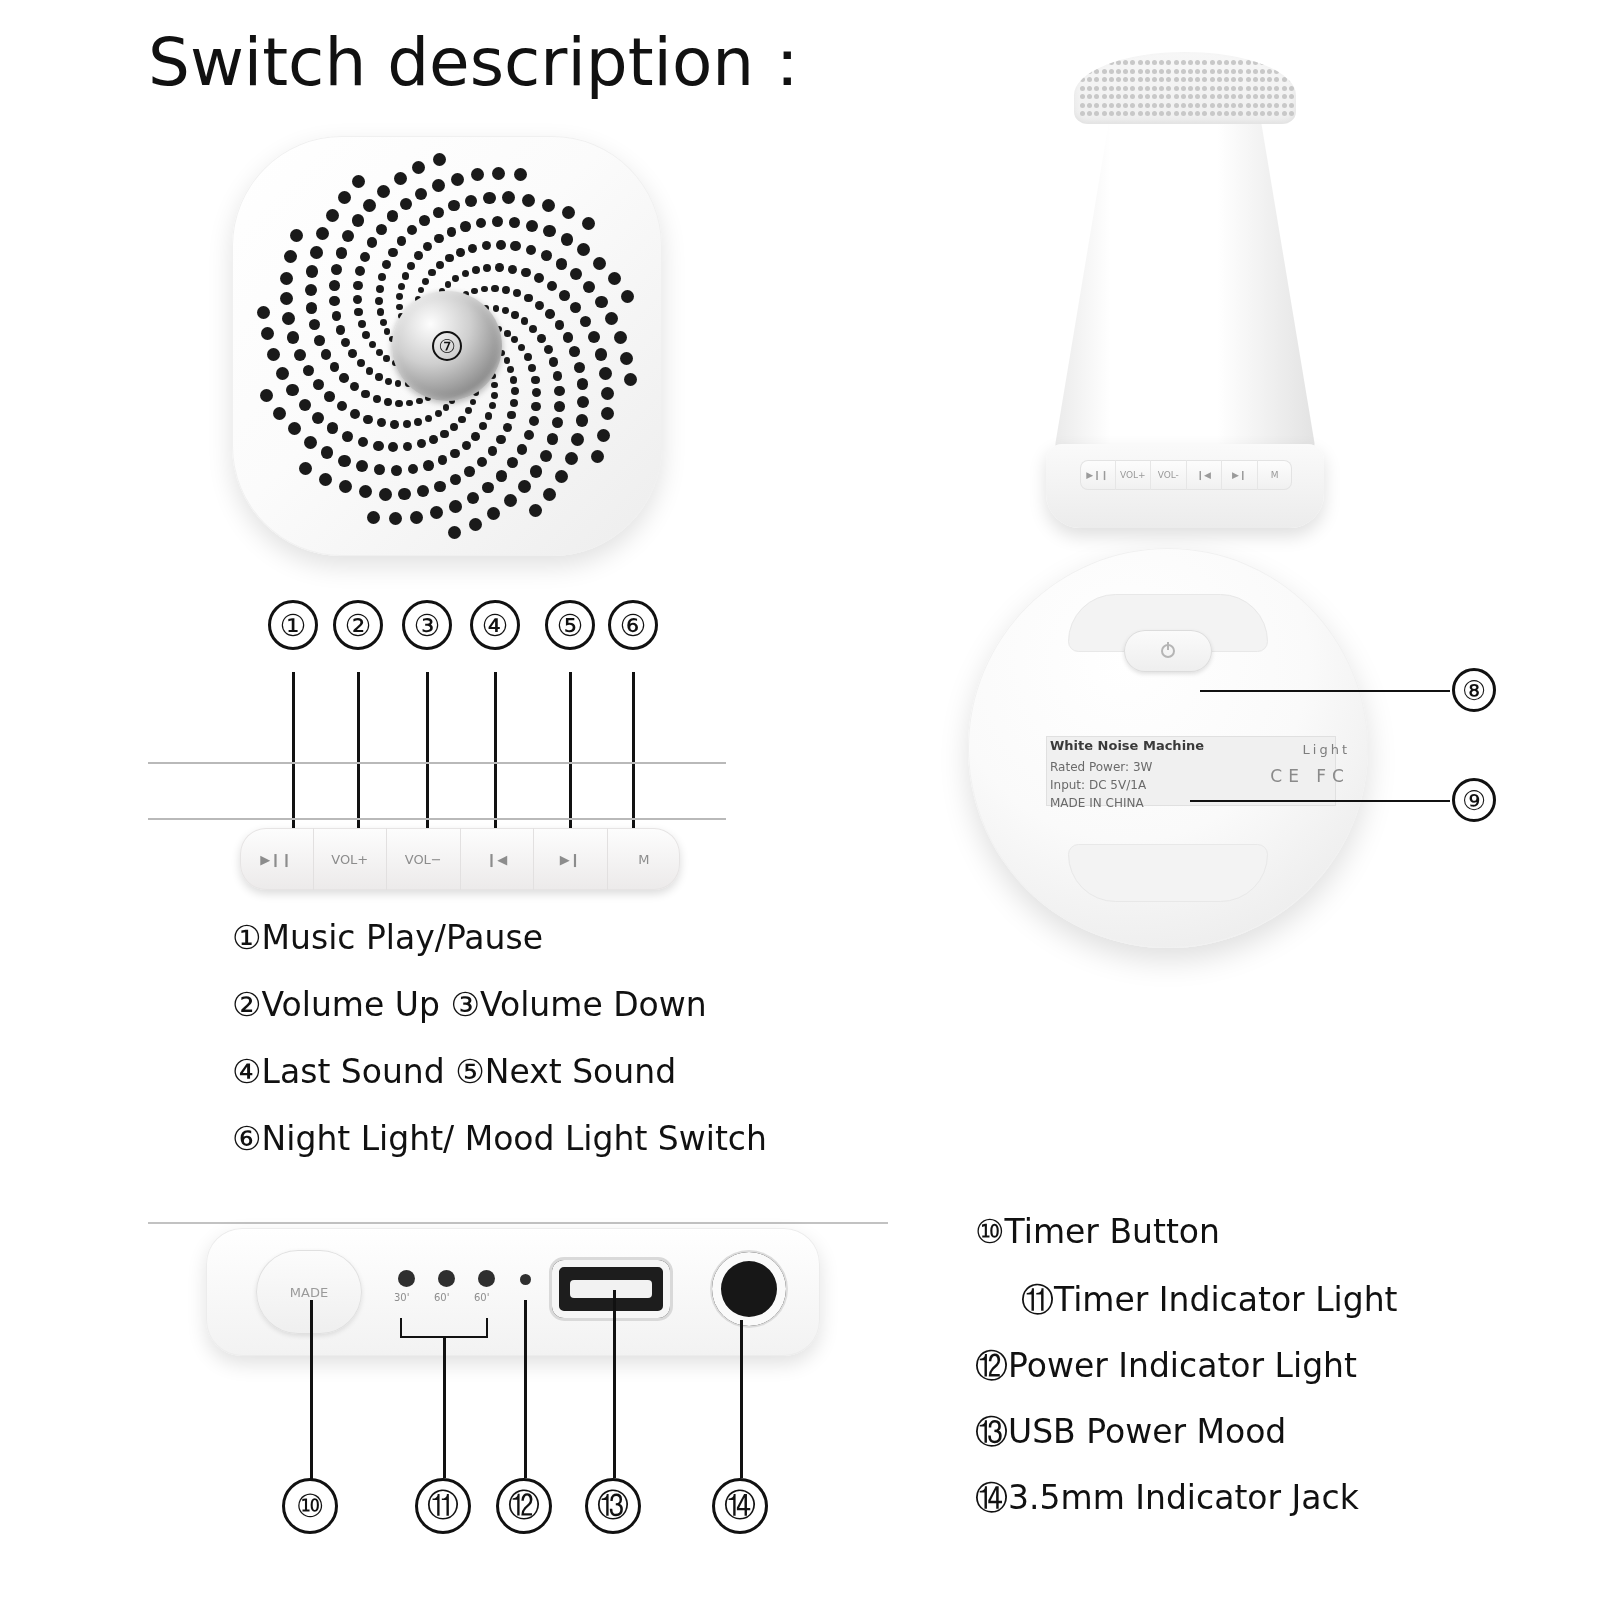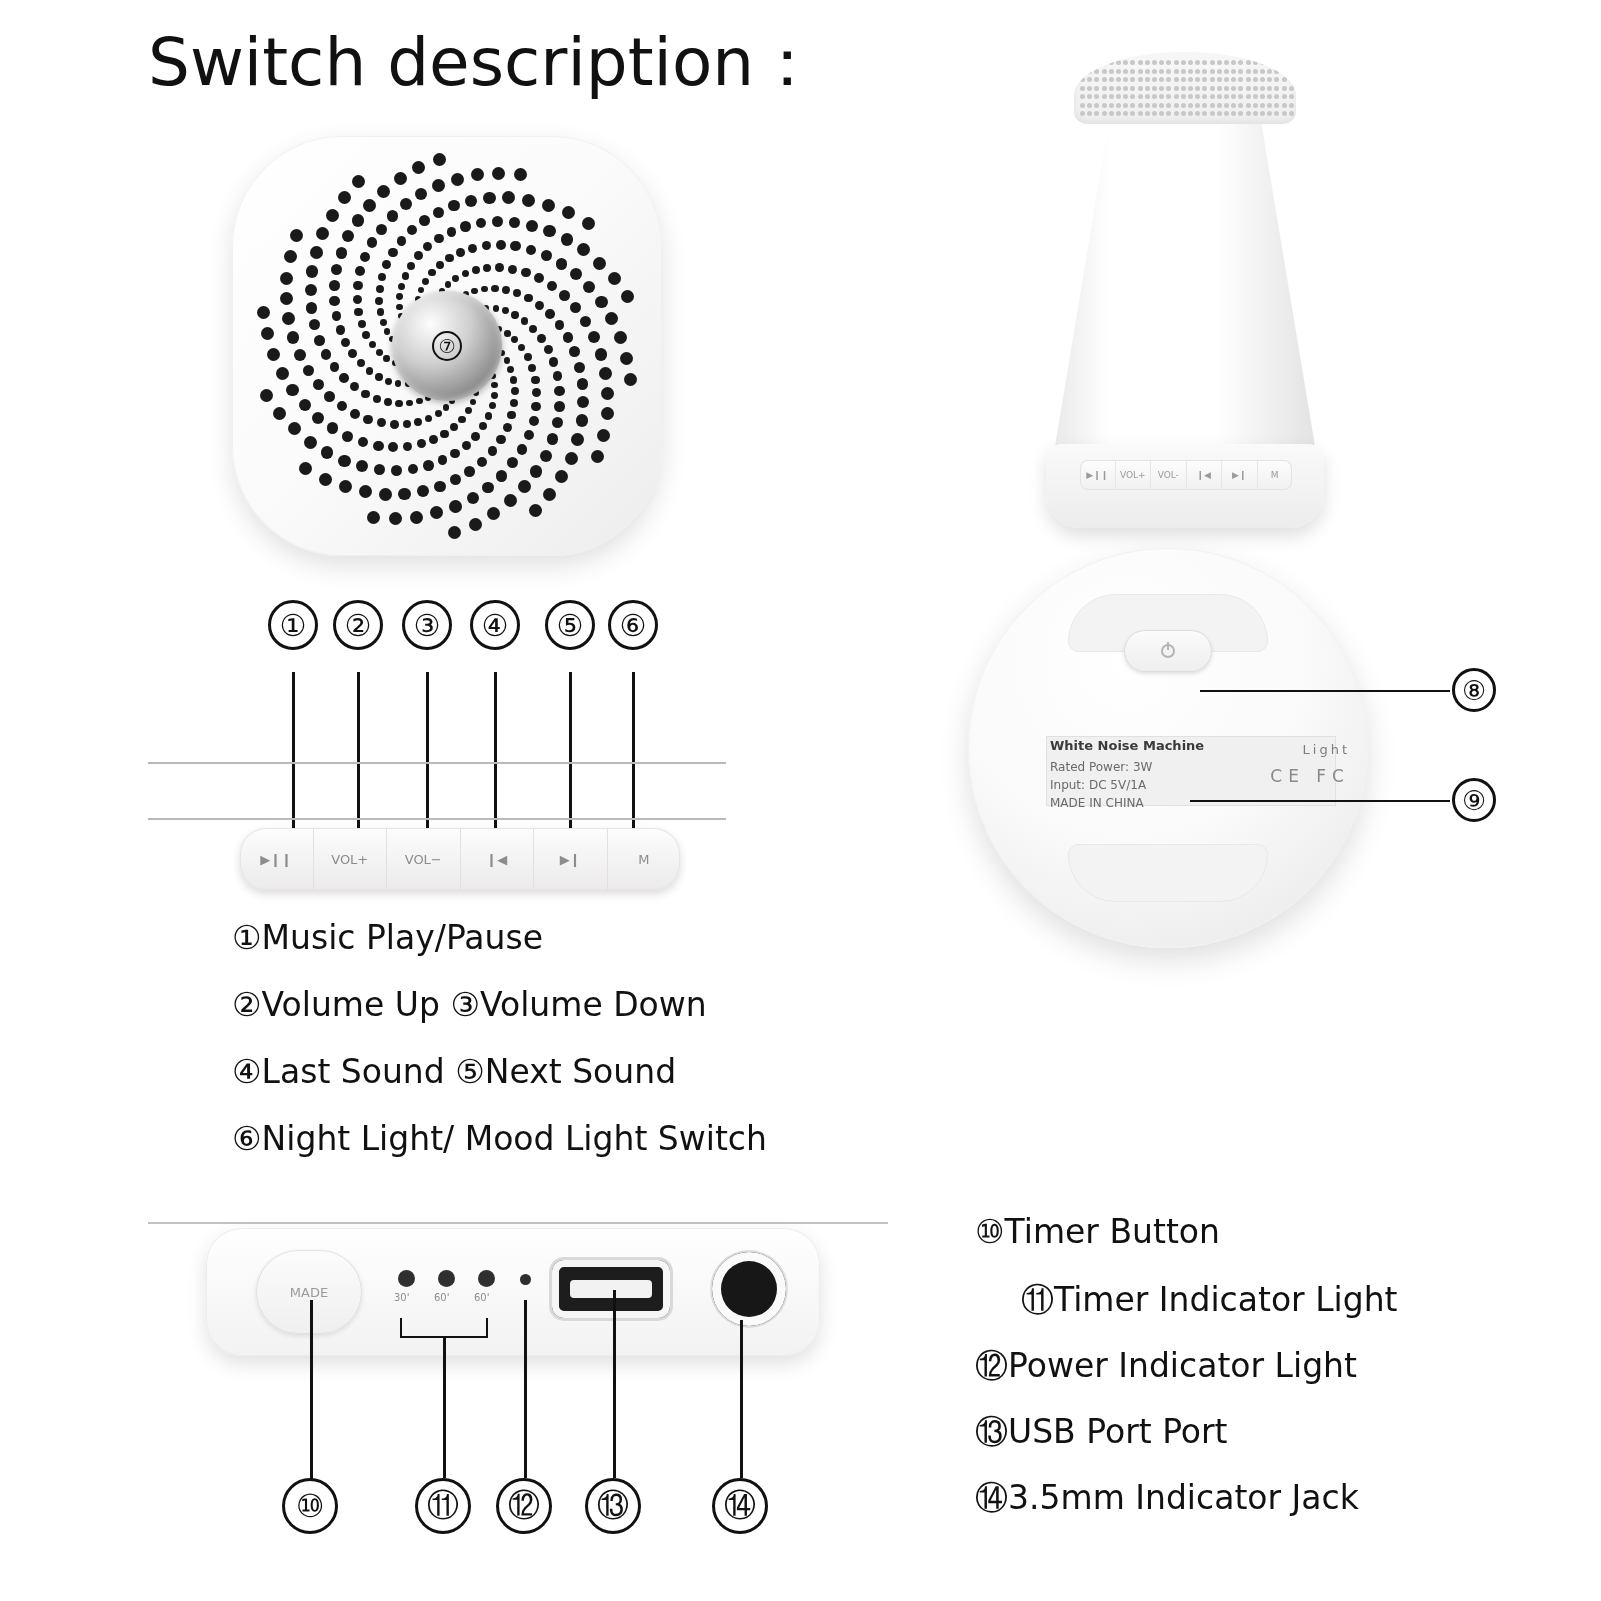--- a/index.html
+++ b/index.html
@@ -805,16 +805,16 @@
 
   <div class="pt-num" style="left:282px; top:1478px; width:56px; height:56px; font-size:32px;">⑩</div>
   <div class="pt-num" style="left:415px; top:1478px; width:56px; height:56px; font-size:32px;">⑪</div>
   <div class="pt-num" style="left:496px; top:1478px; width:56px; height:56px; font-size:32px;">⑫</div>
   <div class="pt-num" style="left:585px; top:1478px; width:56px; height:56px; font-size:32px;">⑬</div>
   <div class="pt-num" style="left:712px; top:1478px; width:56px; height:56px; font-size:32px;">⑭</div>
 
   <div class="rlegend" style="left:975px; top:1212px;">⑩Timer Button</div>
   <div class="rlegend" style="left:996px; top:1278px;margin-left:25px;">⑪Timer Indicator Light</div>
   <div class="rlegend" style="left:975px; top:1344px;">⑫Power Indicator Light</div>
-  <div class="rlegend" style="left:975px; top:1410px;">⑬USB Port Port</div>
+  <div class="rlegend" style="left:975px; top:1410px;">⑬USB Power Mood</div>
   <div class="rlegend" style="left:975px; top:1476px;">⑭3.5mm Indicator Jack</div>
 
 </div>
 
 </body></html>

